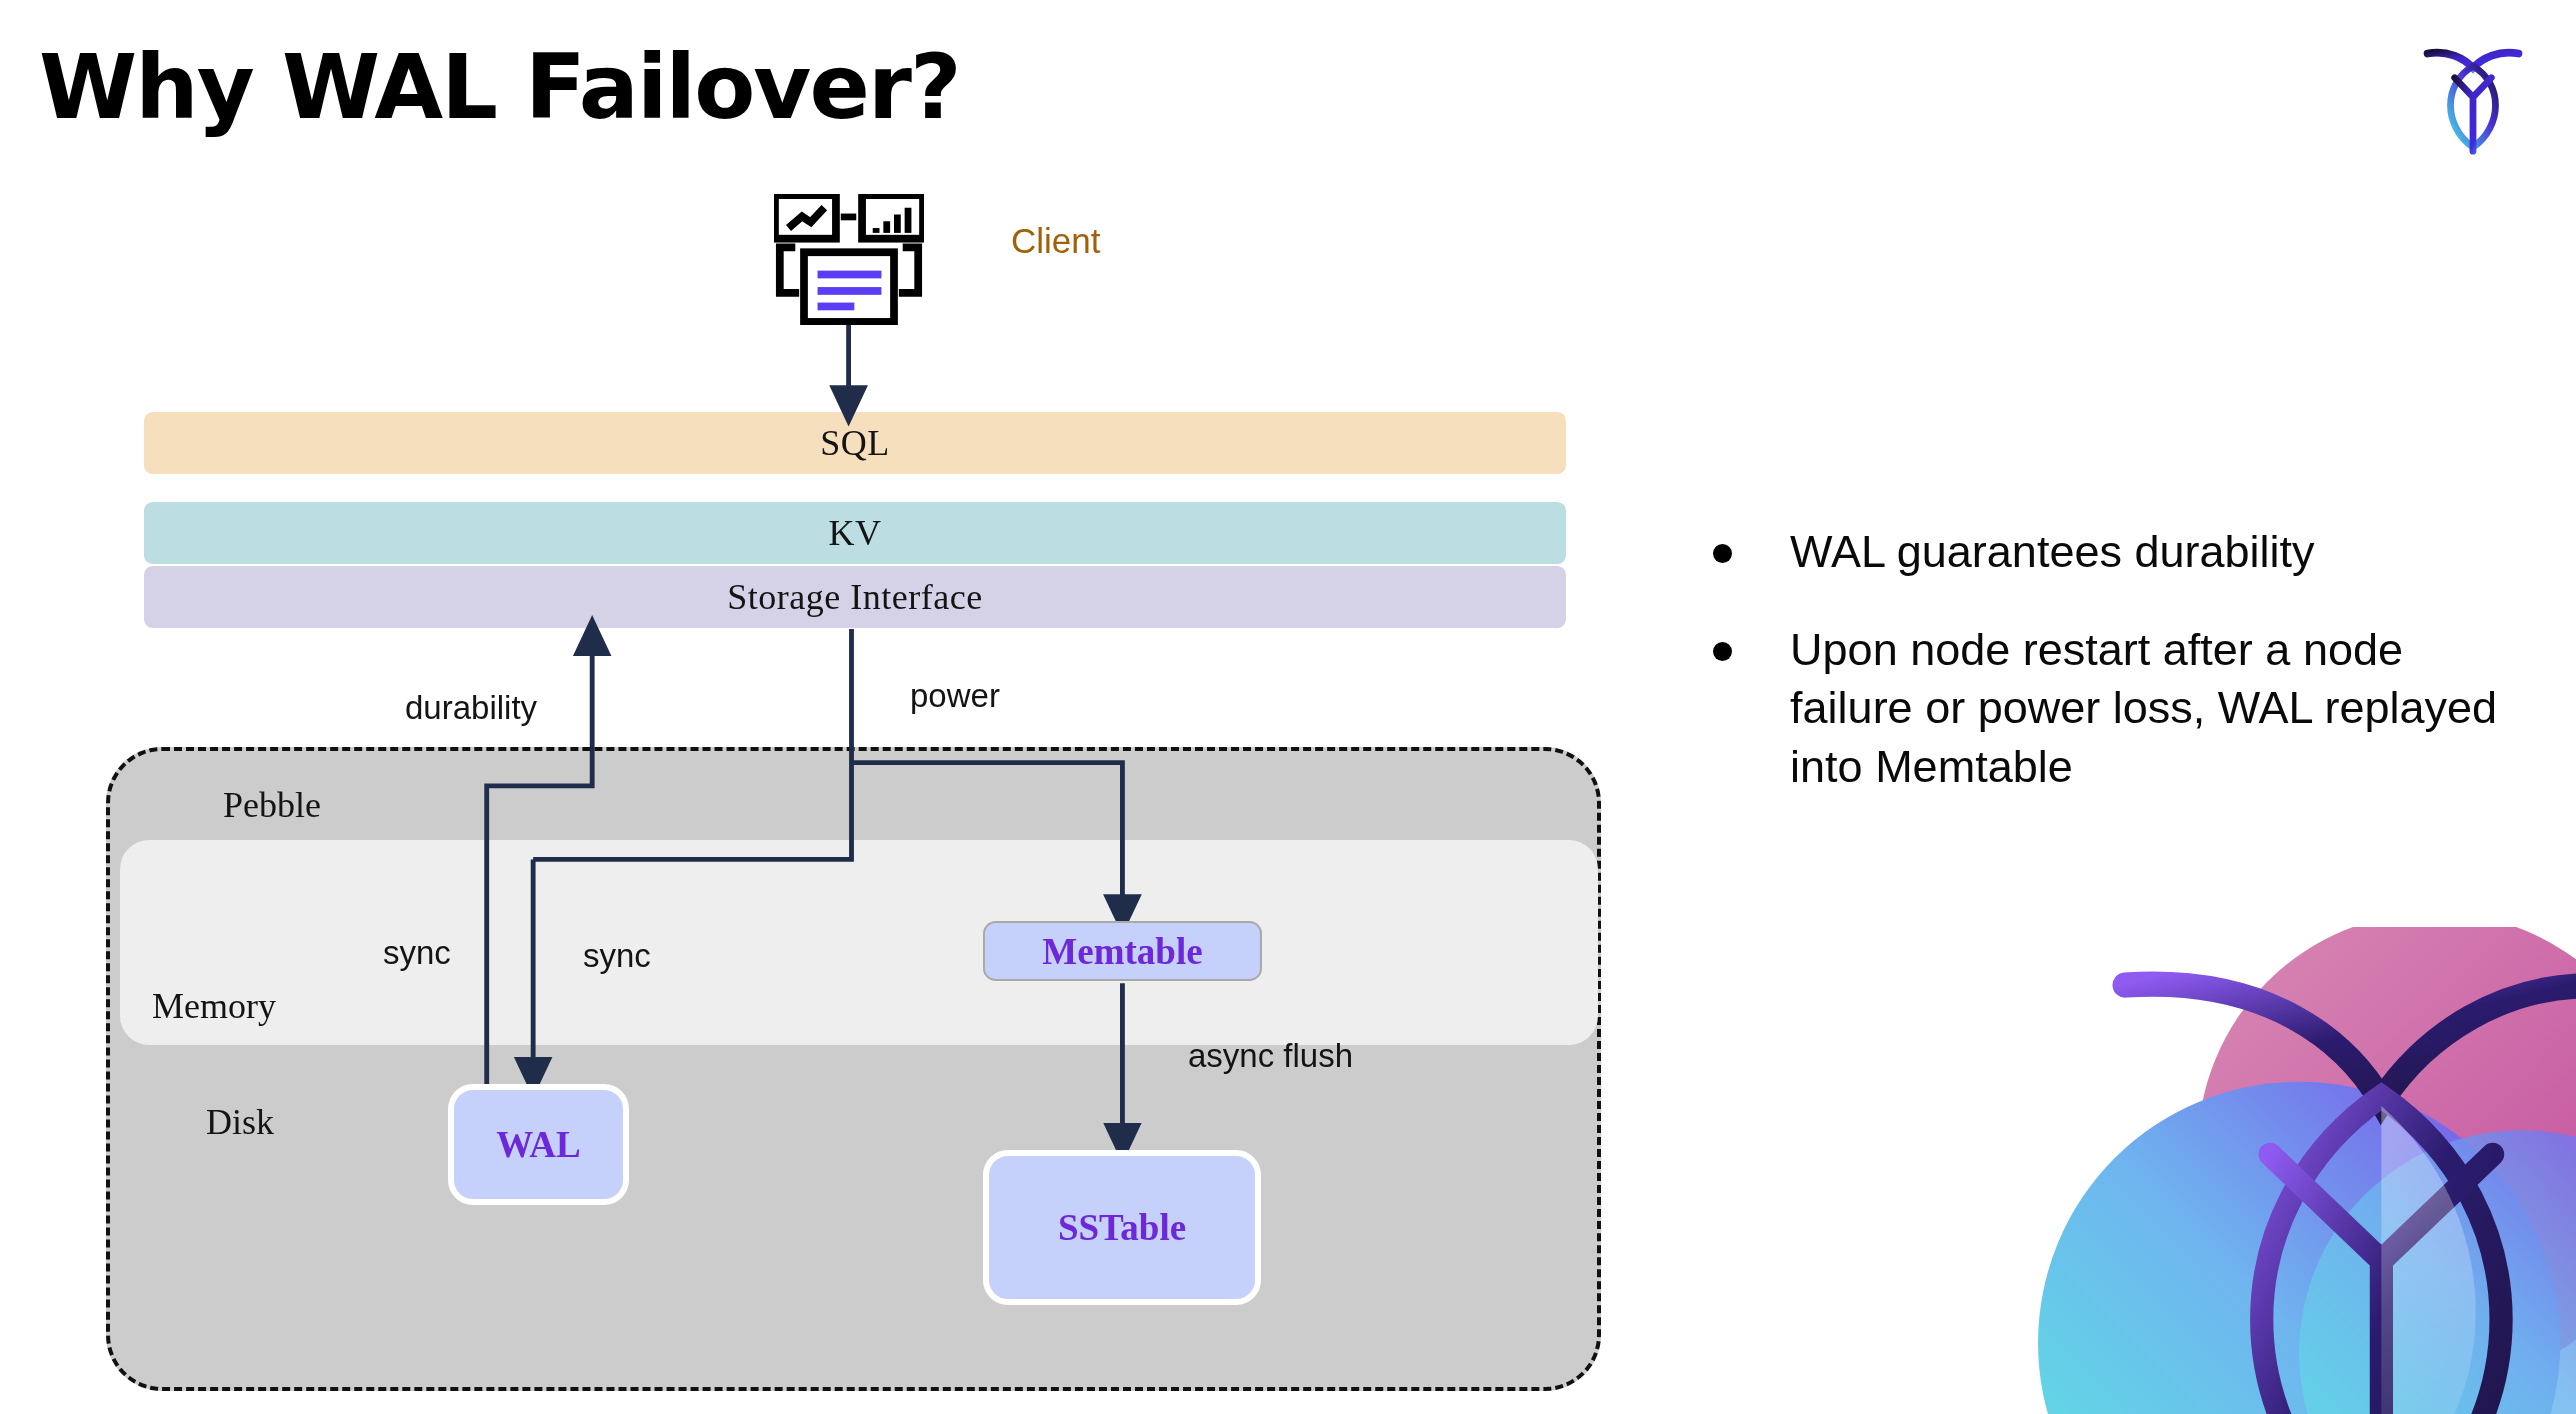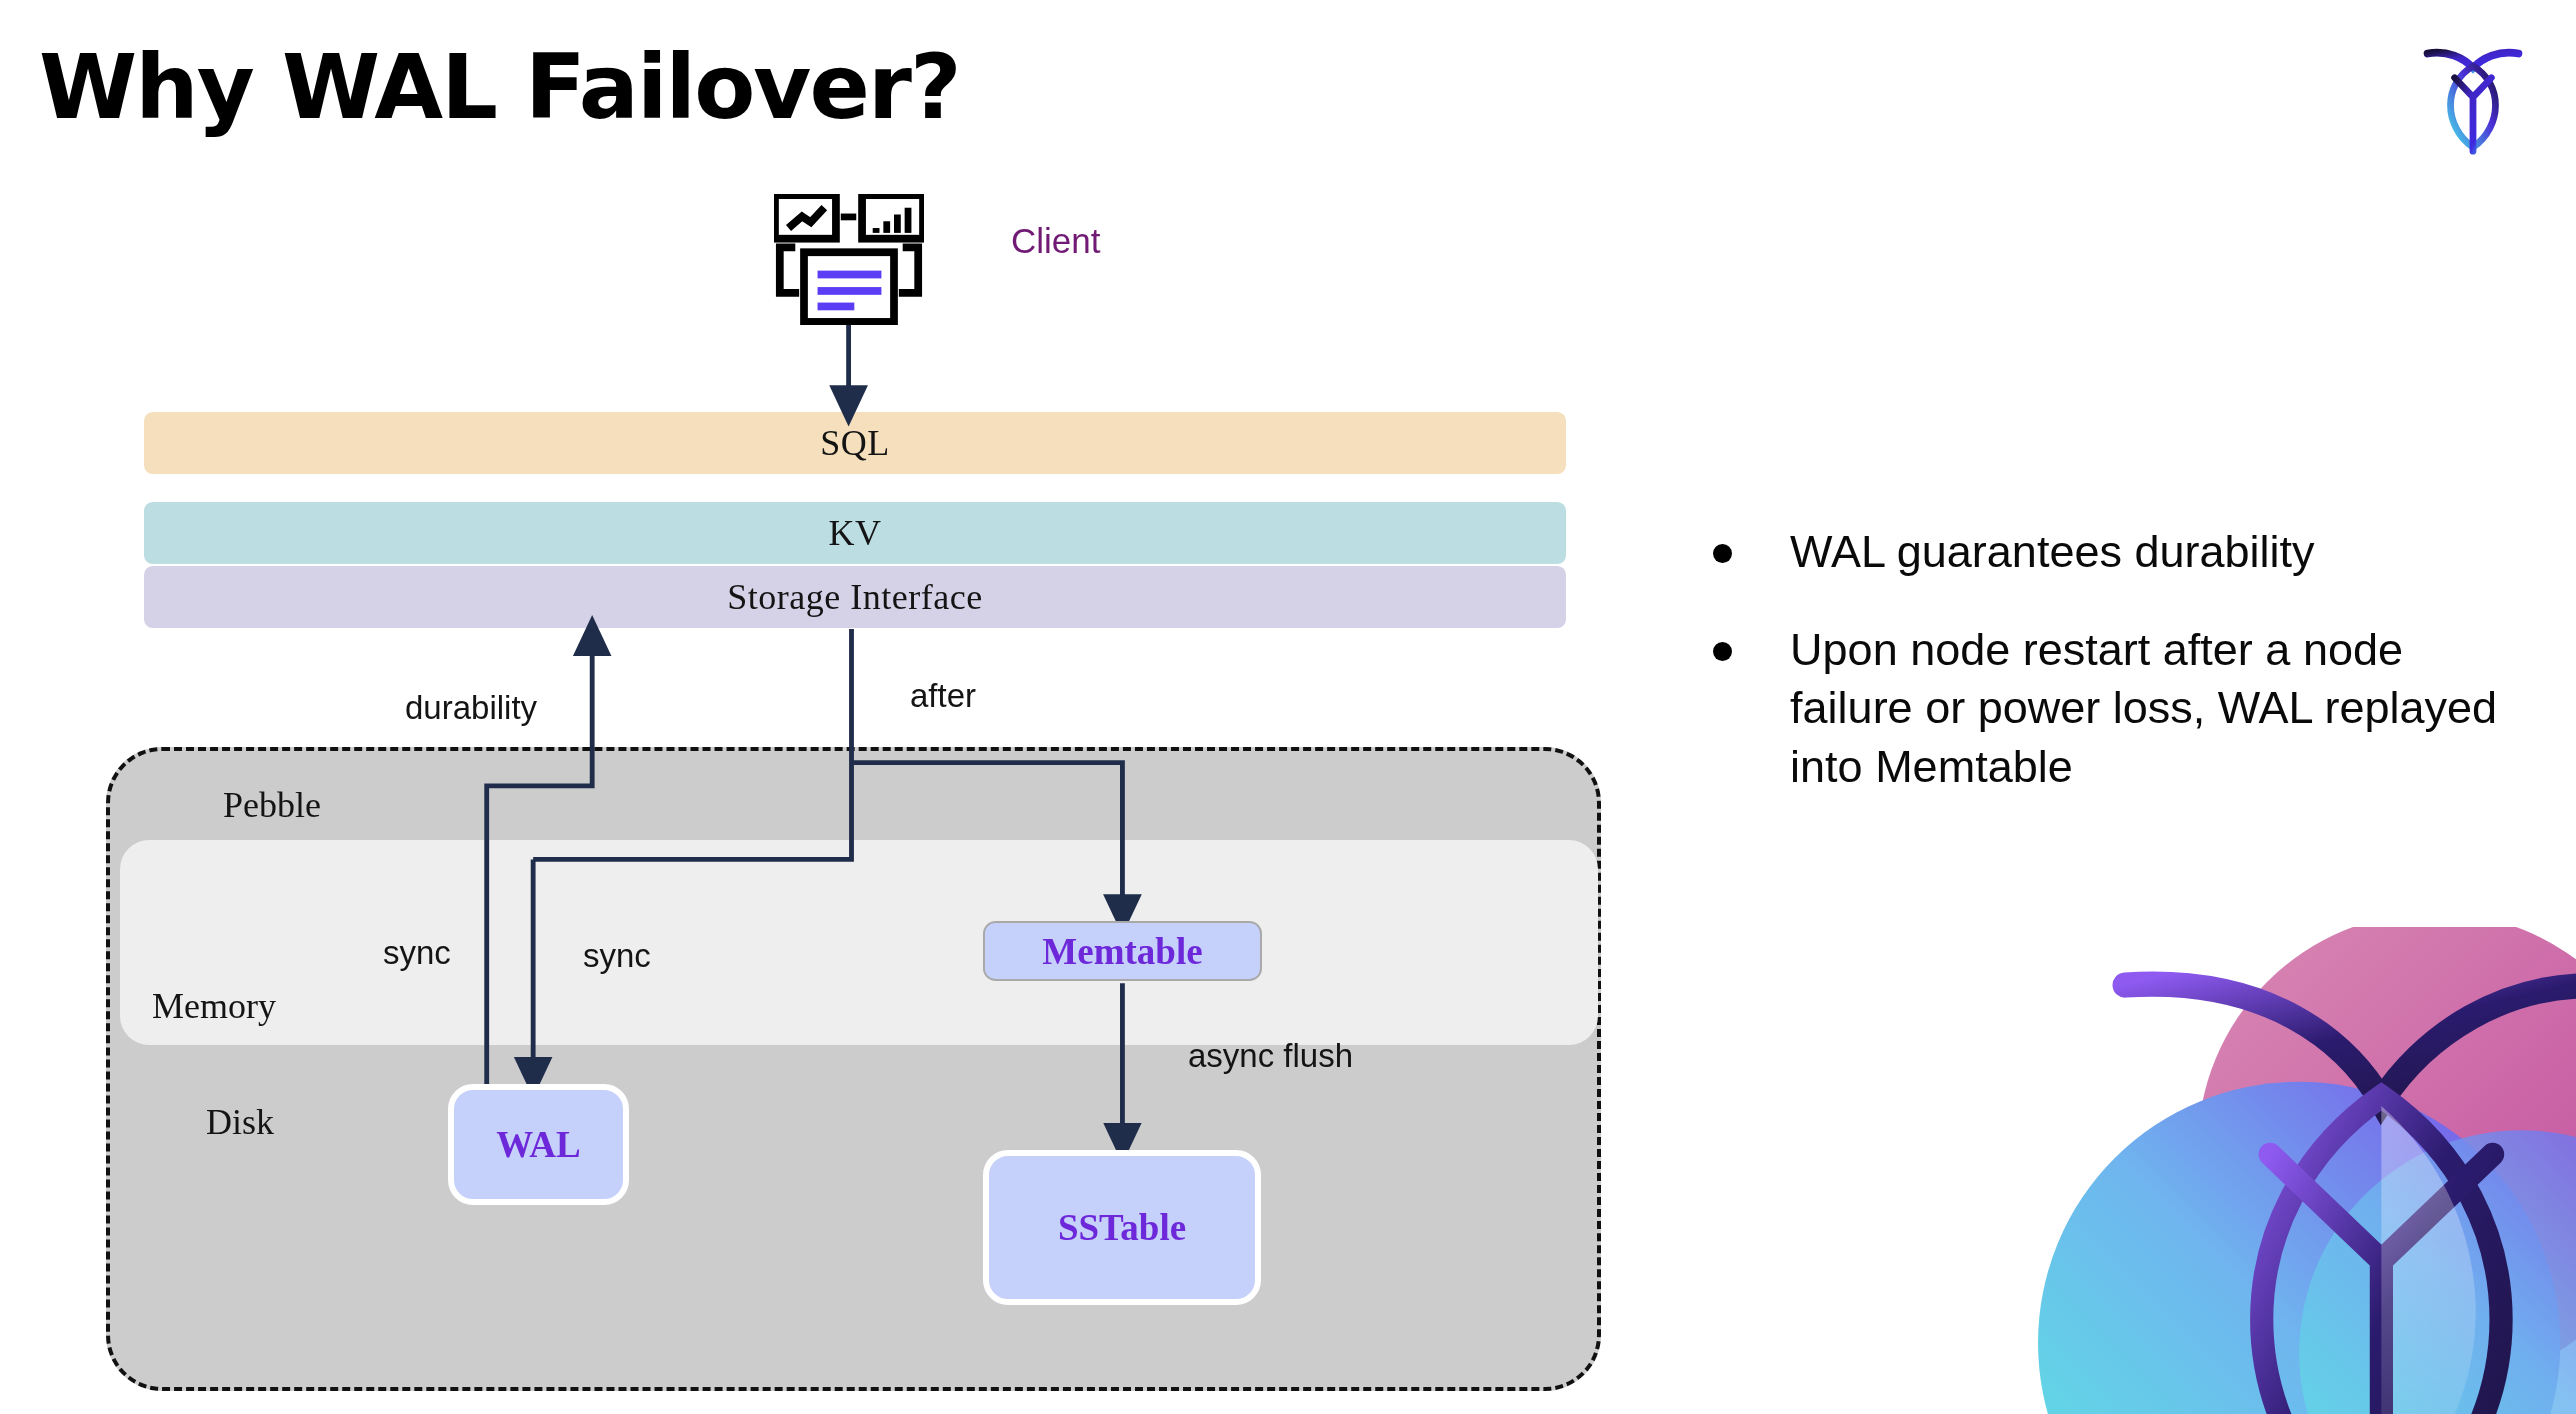--- a/index.html
+++ b/index.html
@@ -29,21 +29,21 @@
   #decor-art{position:absolute;left:1980px;top:927px;width:619px;height:503px;pointer-events:none;}
 
   
   #diagram{position:absolute;left:0;top:0;width:1703px;height:1415px;}
   #diagram-svg{position:absolute;left:0;top:0;width:1703px;height:1415px;}
 
   
   #client-icon{position:absolute;left:774px;top:194px;width:150px;height:131px;}
   #client-label{
     position:absolute;left:1011px;top:221px;
-    font-size:35px;color:#701a75;
+    font-size:35px;color:#a16207;
     font-family:"Liberation Sans", sans-serif;
   }
 
   
   .layer-bar{
     position:absolute;left:144px;width:1422px;height:62px;
     border-radius:8.7px;
     display:flex;align-items:center;justify-content:center;
     font-family:"Liberation Serif", serif;
     font-size:36px;color:#141414;
@@ -221,21 +221,21 @@
 
         <path d="M1160,1016 L1160,1180" marker-end="url(#arrowhead)"></path>
       </g>
     </svg>
 
     <div class="node-box" id="node-memtable">Memtable</div>
     <div class="node-box" id="node-wal">WAL</div>
     <div class="node-box" id="node-sstable">SSTable</div>
 
     <div class="edge-label" id="label-committed">durability</div>
-    <div class="edge-label" id="label-commit">after</div>
+    <div class="edge-label" id="label-commit">power</div>
     <div class="edge-label" id="label-sync-left">sync</div>
     <div class="edge-label" id="label-sync-right">sync</div>
     <div class="edge-label" id="label-async-flush">async flush</div>
 
     <div id="client-icon">
       <svg viewBox="0 0 155 135" width="150" height="131" aria-hidden="true">
         <rect x="1" y="1" width="63" height="45" fill="#ffffff" stroke="#000000" stroke-width="8"></rect>
         <path d="M15 35 L29 23 L38 29 L52 14" fill="none" stroke="#000000" stroke-width="8"></path>
         <rect x="70" y="1" width="12" height="8" fill="#000000" opacity="0"></rect>
         <rect x="69" y="20" width="16" height="7" fill="#000000"></rect>

